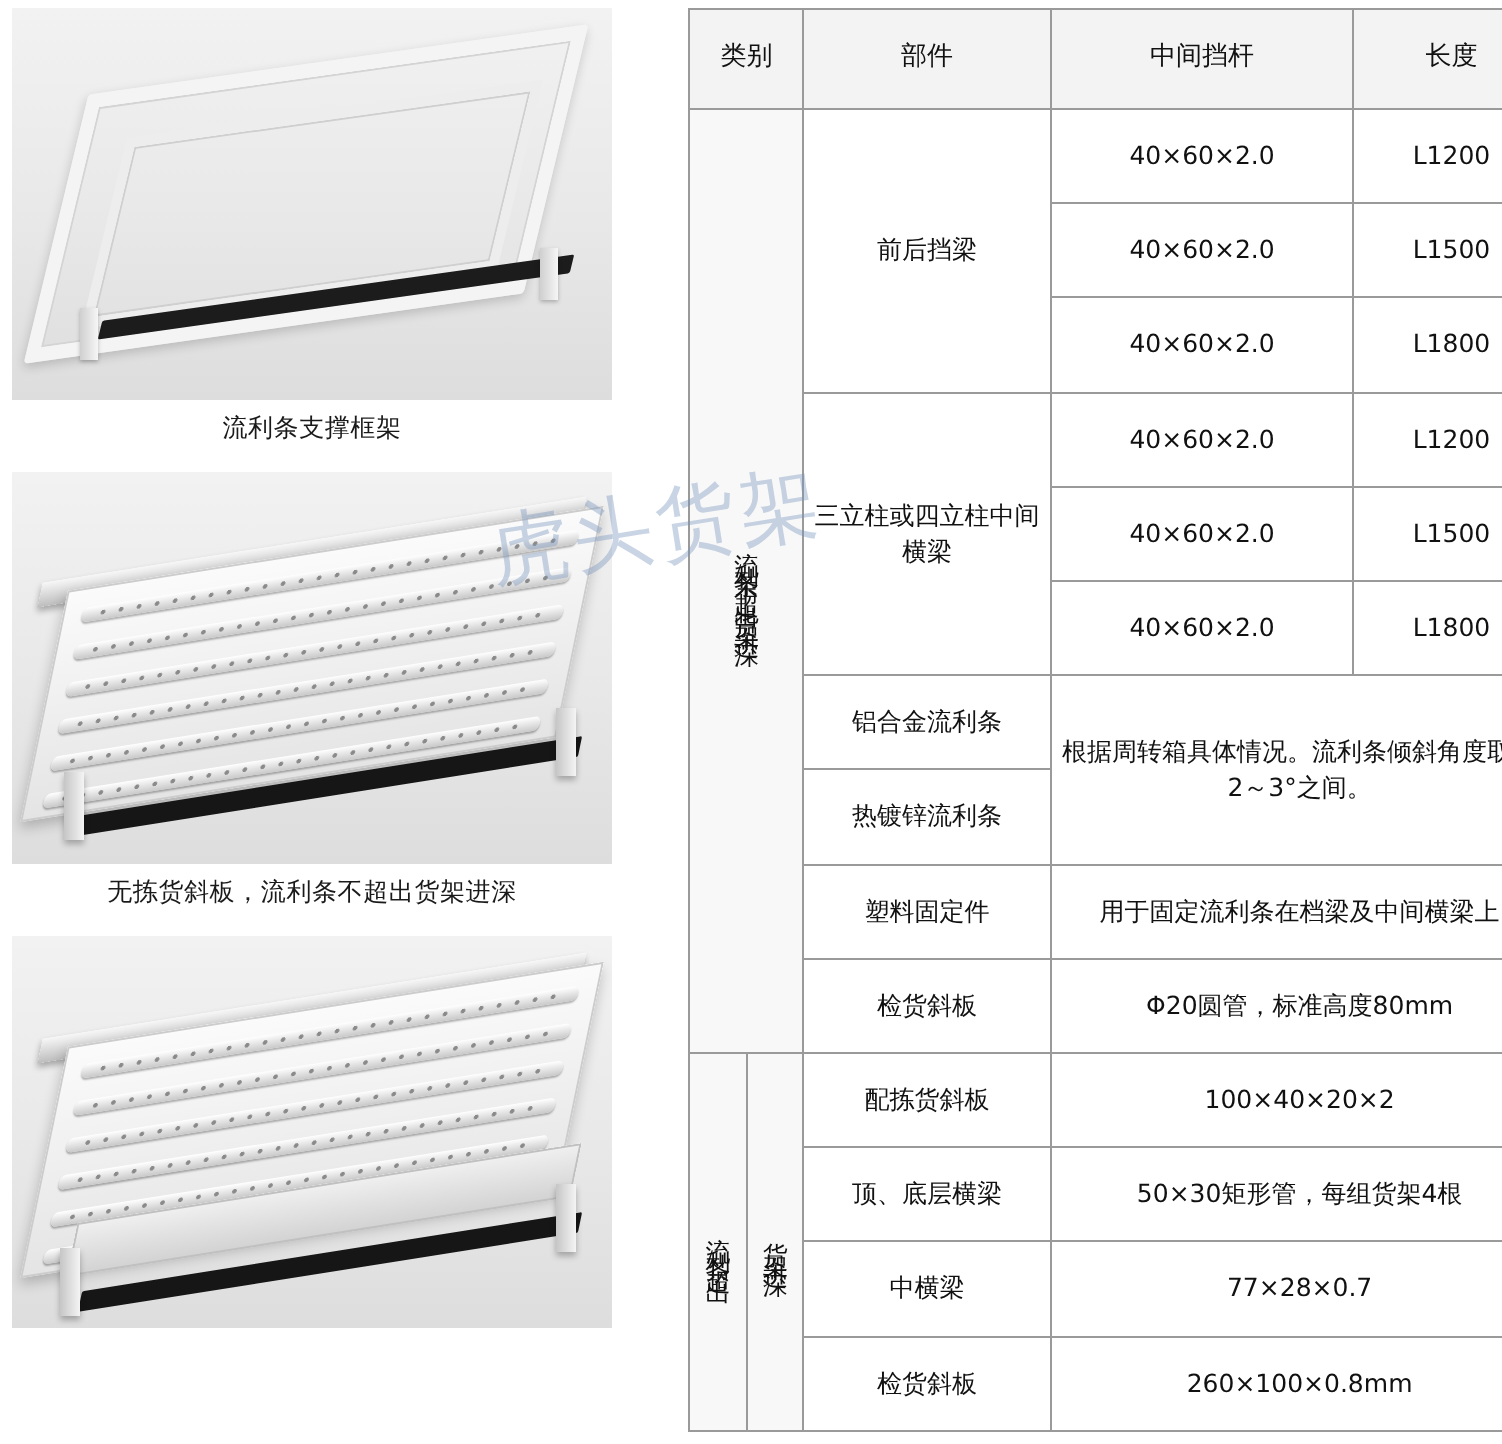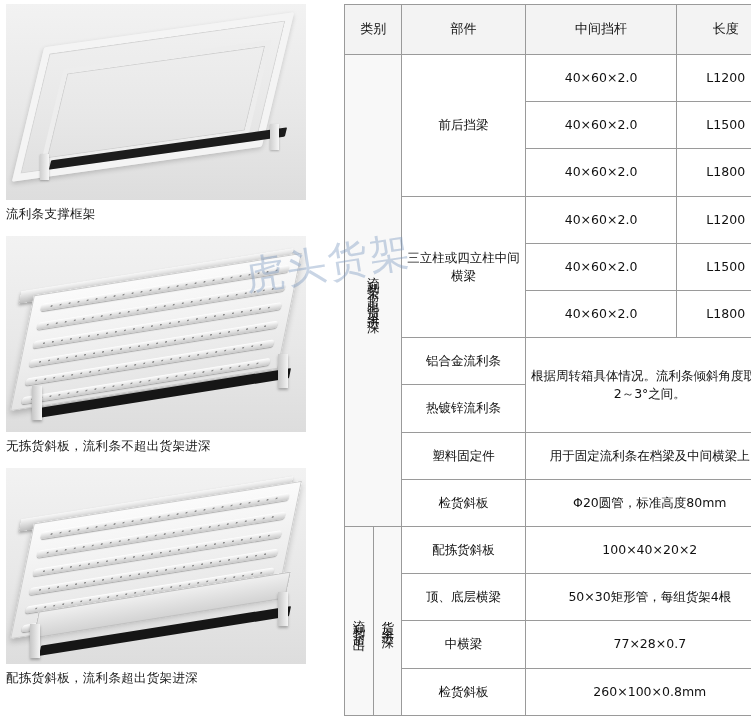--- a/index.html
+++ b/index.html
@@ -24,21 +24,21 @@
     padding: 4px 6px 0 6px;
   }
   .photo-block { width: 300px; margin: 0 0 6px 0; }
   .photo-frame {
     width: 300px; height: 196px;
     background: linear-gradient(180deg,#f2f2f2 0%, #e8e8e8 55%, #dddddd 100%);
     position: relative;
     overflow: hidden;
   }
   .photo-caption {
-    text-align: left;
+    text-align: center;
     font-size: 12.5px;
     color: #1a1a1a;
     padding: 6px 0 7px 0;
     letter-spacing: 0.3px;
   }
 
   
   .shelf-stage { position:absolute; inset:0; }
 
   
@@ -238,21 +238,20 @@
             <div class="rail" style="top:64px;"></div>
             <div class="rail" style="top:82px;"></div>
             <div class="rail" style="top:100px;"></div>
           </div>
           <div class="slope-plate"></div>
           <div class="front-dark" style="top:158px;"></div>
           <div class="upright" style="left:24px; top:156px;"></div>
           <div class="upright" style="left:272px; top:124px;"></div>
         </div>
       </div>
-      <div class="photo-caption">配拣货斜板，流利条超出货架进深</div>
     </div>
 
   </div>
 
   <div id="watermark">虎头货架</div>
 
   <div id="table-wrap">
     <table class="spec">
       <colgroup>
         <col class="col-a">

